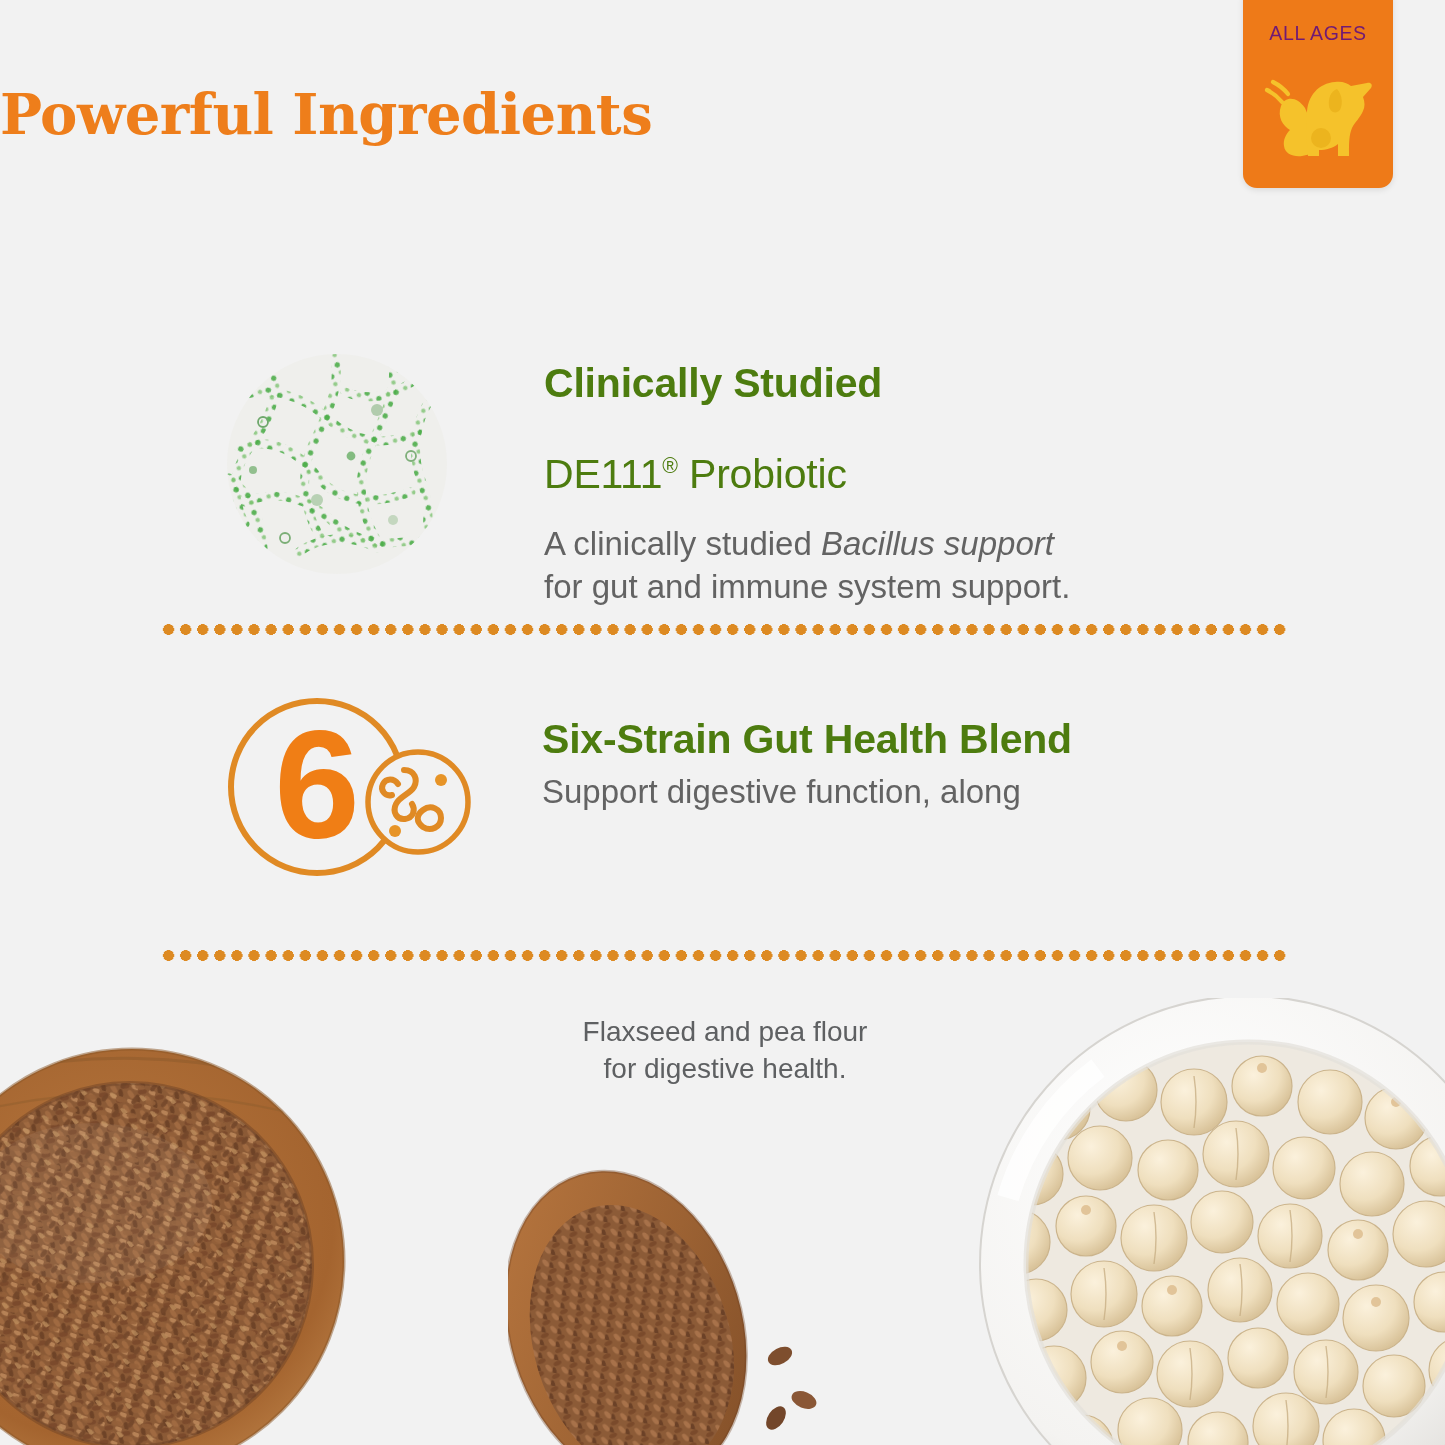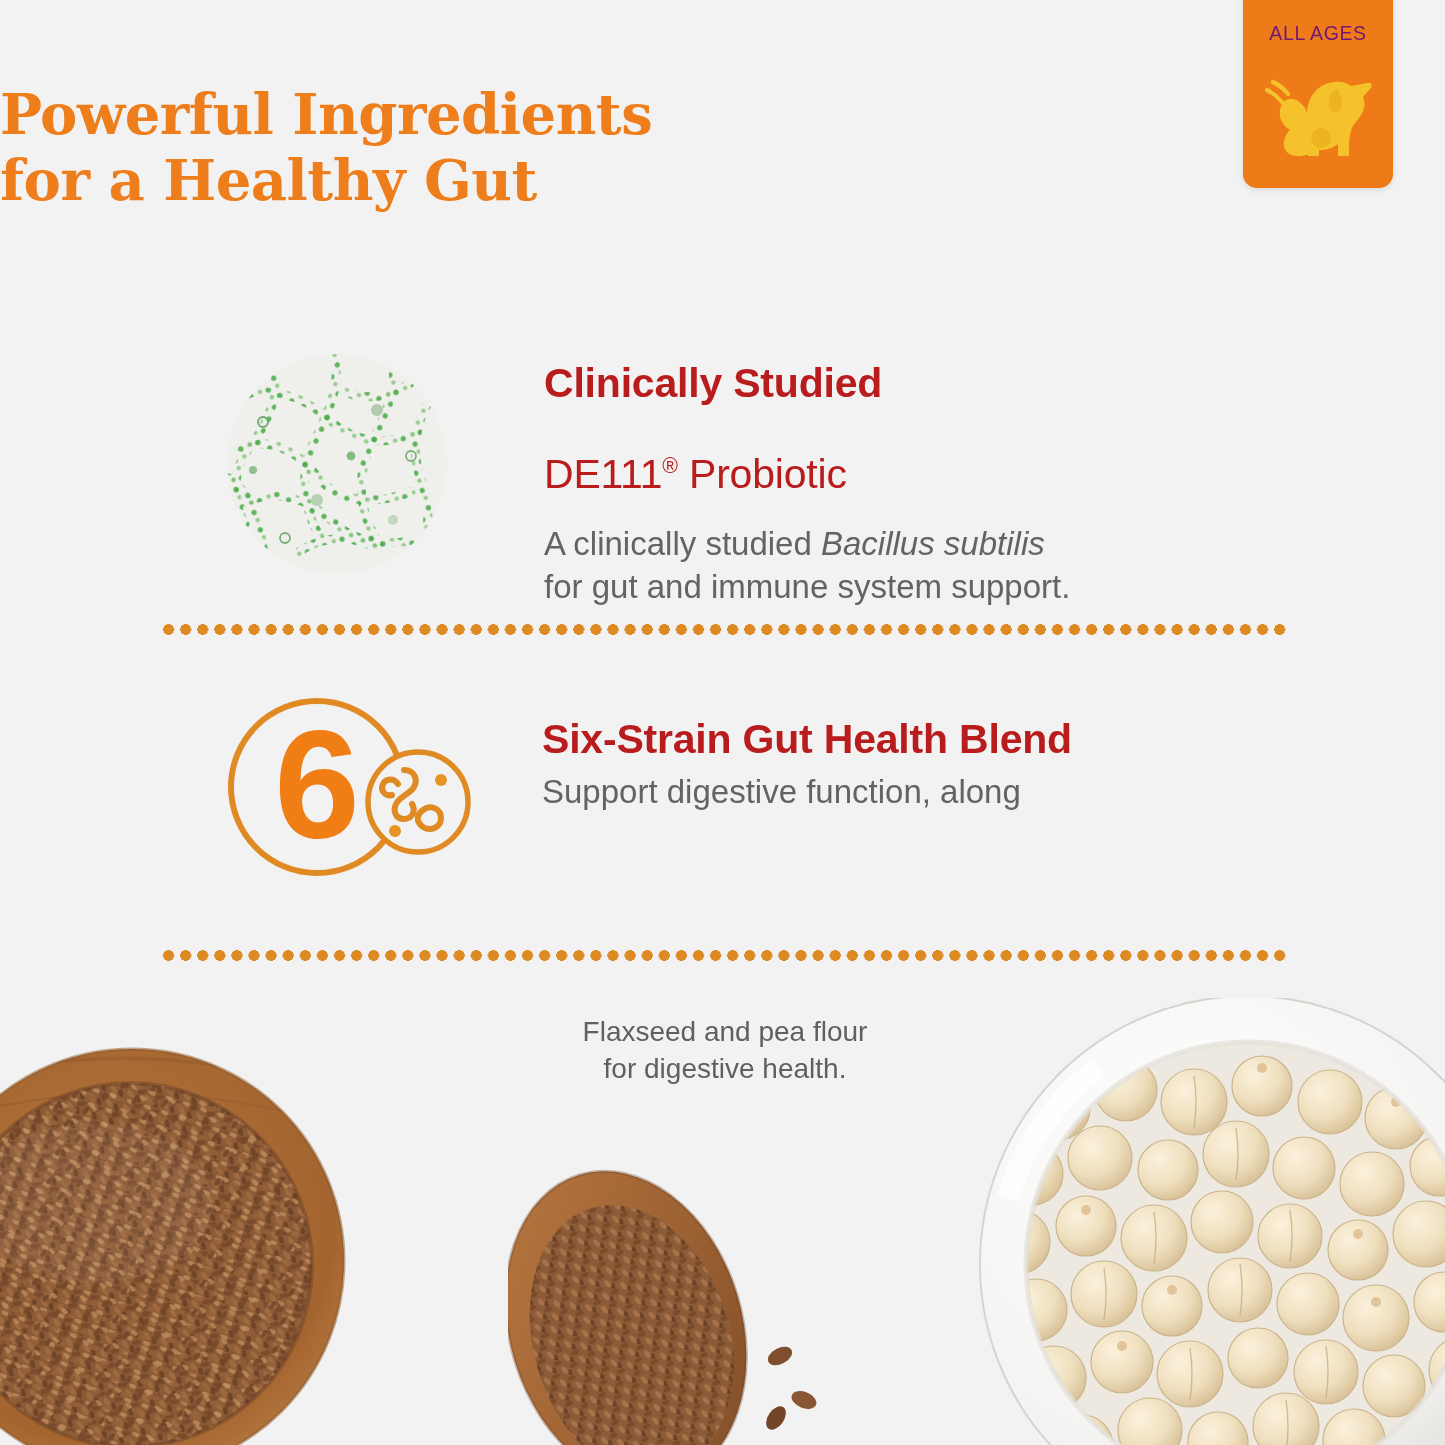--- a/index.html
+++ b/index.html
@@ -44,21 +44,21 @@
   .feature{
     position:absolute; display:flex; align-items:flex-start;
   }
   #feature-probiotic{ left:225px; top:352px; }
   #feature-blend{    left:222px; top:692px; }
 
   .feature-icon{ flex:0 0 auto; }
   .feature-text{ }
 
   .f-title{
-    color:#b91c1c;
+    color:#4d7c0f;
     font-size:41px;
     line-height:1.14;
     letter-spacing:-0.2px;
   }
   .f-title .strong{ font-weight:bold; display:block; }
   .f-title .light{ font-weight:normal; display:block;margin-top:44px; }
   .f-title sup{ font-size:.52em; vertical-align:super; font-weight:normal; }
 
   .f-body{
     color:#636363;
@@ -140,21 +140,20 @@
         <path d="M78 33 C72 35 69 42 70 50 C71 56 76 58 80 55 C84 51 84 39 78 33 Z" fill="#ECB41E"></path>
 
         <circle cx="62" cy="82" r="10" fill="#ECB41E"></circle>
       </g>
     </svg>
   </div>
 </div>
 
 <h1 id="headline">
   <span class="l1">Powerful Ingredients</span>
-  <span class="l2">for a Healthy Gut</span>
 </h1>
 
 <div id="feature-probiotic" class="feature">
   <div class="feature-icon">
     <svg id="microscope-icon" viewBox="0 0 225 225" xmlns="http://www.w3.org/2000/svg" aria-hidden="true">
       <defs>
         <clipPath id="circClip">
             <circle cx="112" cy="112" r="110"></circle>
           </clipPath>
         <pattern id="bacChain" width="13" height="13" patternUnits="userSpaceOnUse" patternTransform="rotate(25)">
@@ -190,21 +189,21 @@
         </g>
       </g>
     </svg>
   </div>
   <div class="feature-text" style="margin-left:94px;padding-top:8px;">
     <div class="f-title">
       <span class="strong">Clinically Studied</span>
       <span class="light"><span>DE111</span><sup>®</sup><span> Probiotic</span></span>
     </div>
     <div class="f-body" style="margin-top:26px;">
-      <span>A clinically studied </span><i>Bacillus subtilis</i><br>
+      <span>A clinically studied </span><i>Bacillus support</i><br>
       <span>for gut and immune system support.</span>
     </div>
   </div>
 </div>
 
 <div id="divider-1" class="divider"></div>
 
 <div id="feature-blend" class="feature">
   <div class="feature-icon">
     <svg id="six-icon" viewBox="0 0 260 190" xmlns="http://www.w3.org/2000/svg" aria-hidden="true">

